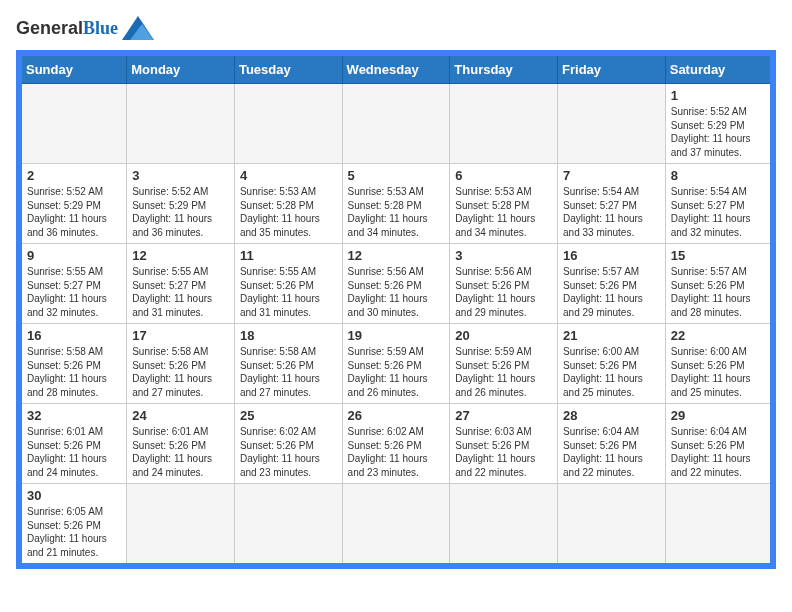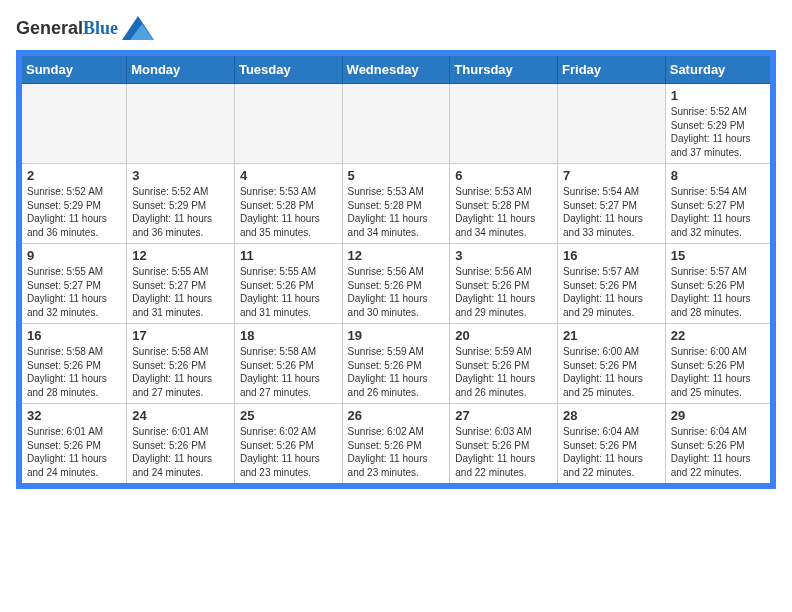--- a/index.html
+++ b/index.html
@@ -323,14 +323,29 @@
 and 22 minutes.</div>
         </td>
         <td>
           <span class="day-number">29</span>
           <div class="day-info">Sunrise: 6:04 AM
 Sunset: 5:26 PM
 Daylight: 11 hours
 and 22 minutes.</div>
         </td>
       </tr>
+      <tr class="last-row">
+        <td>
+          <span class="day-number">30</span>
+          <div class="day-info">Sunrise: 6:05 AM
+Sunset: 5:26 PM
+Daylight: 11 hours
+and 21 minutes.</div>
+        </td>
+        <td class="empty"></td>
+        <td class="empty"></td>
+        <td class="empty"></td>
+        <td class="empty"></td>
+        <td class="empty"></td>
+        <td class="empty"></td>
+      </tr>
     </tbody>
 </table>
 
 </body></html>

